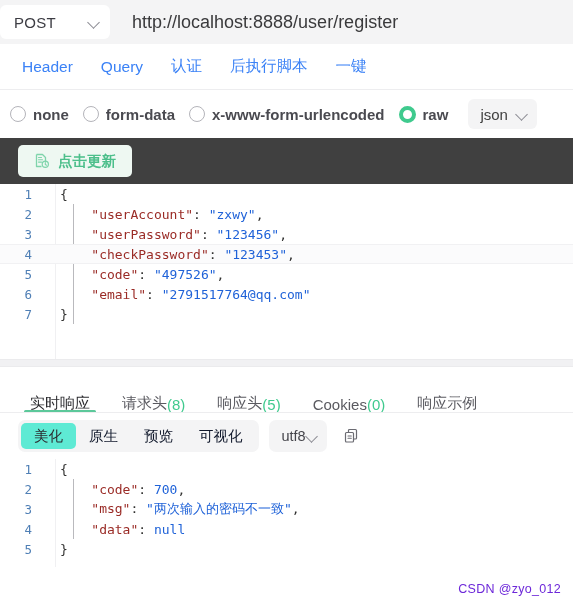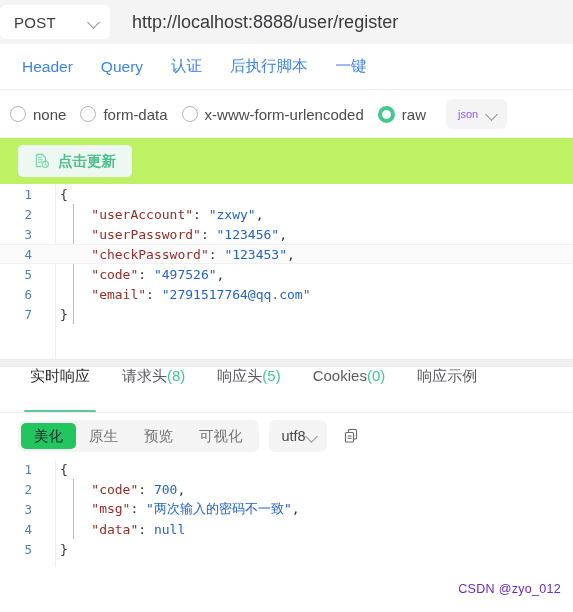--- a/index.html
+++ b/index.html
@@ -128,29 +128,29 @@
     margin-left: 6px;
     height: 30px;
     background: #f4f4f5;
     border-radius: 6px;
     display: flex;
     align-items: center;
     gap: 8px;
     padding: 0 9px 0 12px;
     cursor: pointer;
   }
-  .json-select .json-label { font-size: 11px; color: #8b5cf6; }
+  .json-select .json-label { font-size: 15px; color: #404040; }
 
   
   .updatebar {
     height: 46px;
     display: flex;
     align-items: center;
     padding-left: 18px;
-    background: #bef264;
+    background: #404040;
   }
   .update-btn {
     height: 32px;
     background: #eef8f2;
     border-radius: 5px;
     display: flex;
     align-items: center;
     gap: 8px;
     padding: 0 16px;
     cursor: pointer;
@@ -224,21 +224,21 @@
     align-items: center;
     border-bottom: 1px solid #ededef;
     padding-left: 14px;
     background: #fff;
     overflow: hidden;
   }
   .restab {
     position: relative;
     height: 46px;
     display: flex;
-    align-items: flex-start;
+    align-items: flex-end;
     padding: 0 16px;
     font-size: 15px;
     color: #5a5a60;
     white-space: nowrap;
     cursor: pointer;
   }
   .restab.active { color: #2b2b2f; }
   .restab.active::after {
     content: "";
     position: absolute;
@@ -265,27 +265,27 @@
     border-radius: 7px;
     padding: 3px;
     height: 32px;
   }
   .seg-item {
     padding: 0 13px;
     height: 26px;
     display: flex;
     align-items: center;
     font-size: 14.5px;
-    color: #737373;
+    color: #0f172a;
     border-radius: 5px;
     cursor: pointer;
     white-space: nowrap;
   }
   .seg-item.active {
-    background: #22c55e;
+    background: #5eead4;
     color: #2b2b2f;
   }
   .enc-select {
     height: 32px;
     background: #f4f4f5;
     border-radius: 7px;
     display: flex;
     align-items: center;
     gap: 0;
     padding: 0 9px 0 13px;
@@ -329,21 +329,21 @@
       </div>
       <div class="rtab">
         <span>后执行脚本</span>
       </div>
       <div class="rtab">
         <span>一键</span>
       </div>
     </div>
 
   <div class="radios">
-    <div id="radiolist" style="display:flex;align-items:center;gap:14px;">
+    <div id="radiolist" style="display:flex;align-items:center;gap:14px;font-weight:bold;">
         <div class="radio">
           <span class="ring"></span>
           <span class="radio-label">none</span>
         </div>
         <div class="radio">
           <span class="ring"></span>
           <span class="radio-label">form-data</span>
         </div>
         <div class="radio">
           <span class="ring"></span>

